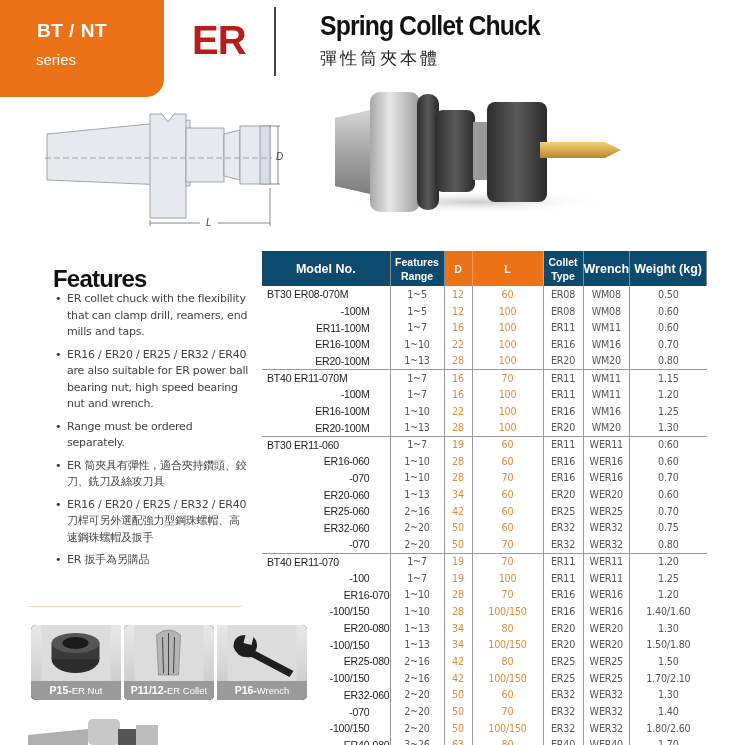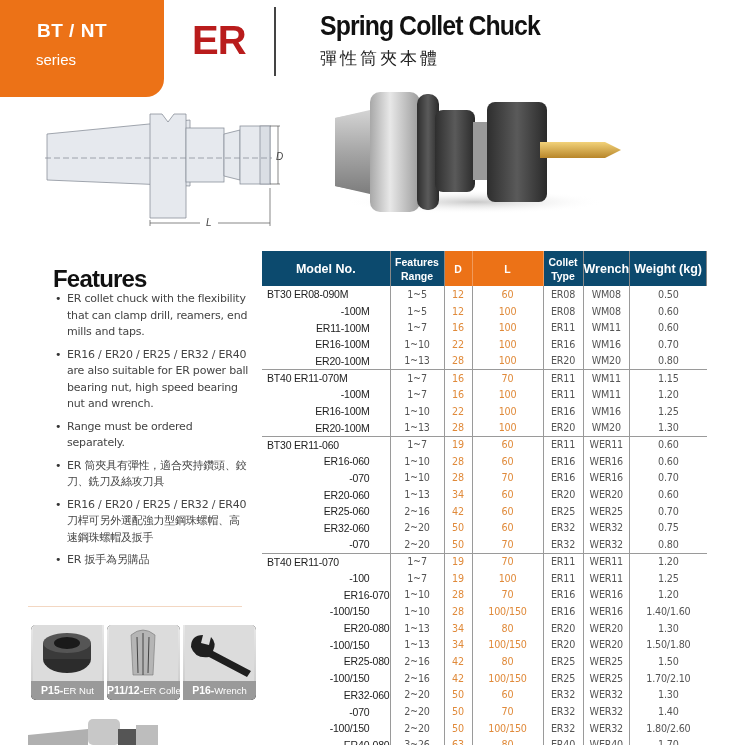--- a/index.html
+++ b/index.html
@@ -25,21 +25,21 @@
 
   
   .features-title { position: absolute; left: 53px; top: 265px; font-size: 24px; font-weight: bold; color: #111; letter-spacing: -0.8px; }
   .features-list { position: absolute; left: 55px; top: 291px; width: 195px; list-style: none; }
   .features-list li { position: relative; padding-left: 12px; font-size: 11px; line-height: 16.5px; color: #444; margin-bottom: 6px; font-family: "DejaVu Sans", sans-serif; letter-spacing: -0.2px; }
   .features-list li::before { content: "•"; position: absolute; left: 0; top: 0; color: #333; }
   .features-divider { position: absolute; left: 28px; top: 606px; width: 214px; height: 1px; background: #f3d7c2; }
 
   
   .accessories { position: absolute; left: 31px; top: 625px; display: flex; gap: 3px; }
-  .acc-tile { width: 73px; height: 75px; border-radius: 5px; overflow: hidden; background: #000000; position: relative; }
+  .acc-tile { width: 90px; height: 75px; border-radius: 5px; overflow: hidden; background: #000000; position: relative; }
   .acc-tile:first-child { border-radius: 5px 0 0 5px; }
   .acc-tile:last-child { border-radius: 0 5px 5px 0; }
   .acc-img { position: absolute; left: 0; top: 0; width: 100%; height: 56px; background: linear-gradient(180deg,#e8e8e8,#cfcfcf); }
   .acc-label { position: absolute; left: 0; bottom: 0; width: 100%; height: 19px; background: #9a9a9a; color: #fff; font-size: 9.5px; text-align: center; line-height: 19px; white-space: nowrap; }
   .acc-label b { font-weight: bold; font-size: 10.5px; }
   .acc-label span { font-weight: normal; }
 
   .bottom-photo { position: absolute; left: 18px; top: 715px; width: 140px; height: 30px; }
 
   
@@ -202,21 +202,21 @@
       <th><span>Features</span><br><span>Range</span></th>
       <th class="hl">D</th>
       <th class="hl">L</th>
       <th><span>Collet</span><br><span>Type</span></th>
       <th class="wrench">Wrench</th>
       <th class="weight">Weight (kg)</th>
     </tr>
   </thead>
   <tbody id="spec-body">
       <tr>
-        <td class="model left">BT30 ER08-090M</td>
+        <td class="model left">BT30 ER08-070M</td>
         <td class="bl">1~5</td>
         <td class="bl orange">12</td>
         <td class="bl orange">60</td>
         <td class="bl">ER08</td>
         <td class="bl">WM08</td>
         <td class="bl">0.50</td>
       </tr>
       <tr>
         <td class="model ">-100M</td>
         <td class="bl">1~5</td>

